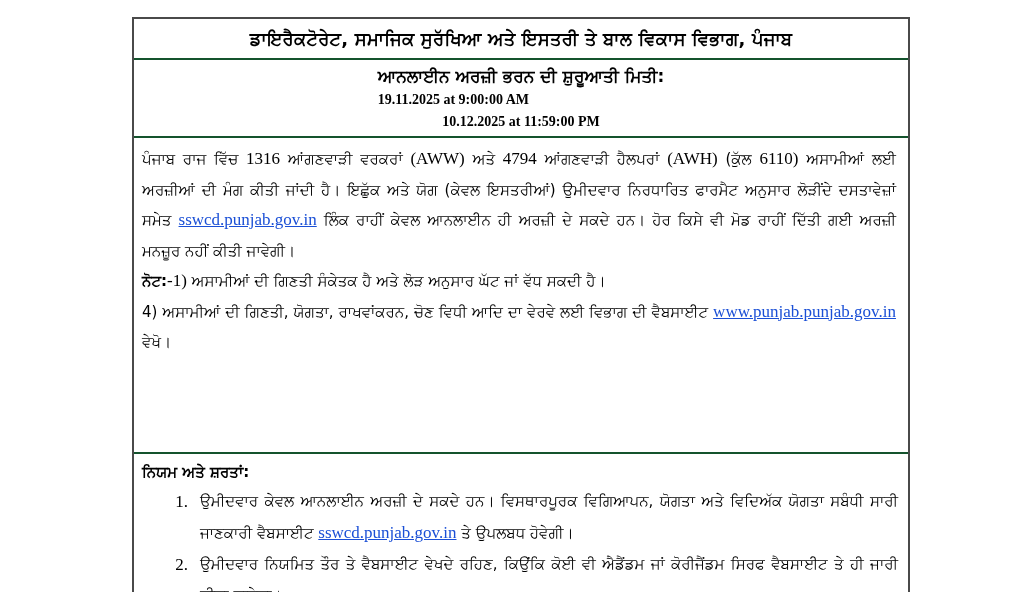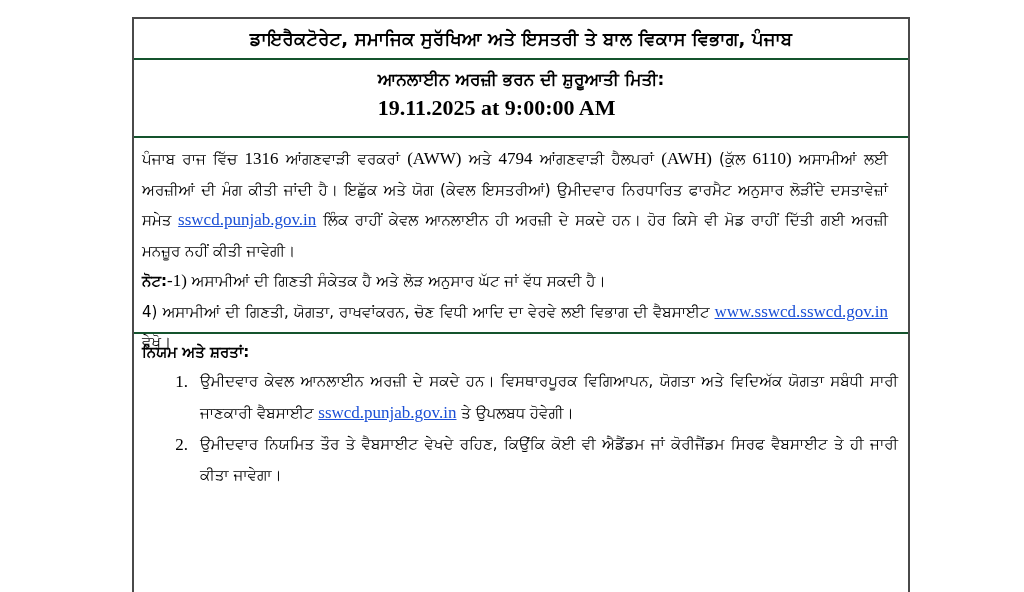--- a/index.html
+++ b/index.html
@@ -59,25 +59,25 @@
       flex-direction: column;
     }
     .date-line .pa {
       font-family: "DejaVu Sans", sans-serif;
       font-weight: bold;
       font-size: 17px;
     }
     .date-line .val {
       font-family: "Liberation Serif", serif;
       font-weight: bold;
-      font-size: 22px;
+      font-size: 14px;
     }
     .row.body-row {
-      height: 196px;
-      padding: 6px 20px 0 8px;
+      height: 316px;
+      padding: 6px 12px 0 8px;
     }
     .body-text {
       font-family: "DejaVu Sans", sans-serif;
       font-size: 15px;
       line-height: 30.5px;
       text-align: justify;
     }
     .body-text .num {
       font-family: "Liberation Serif", serif;
       font-size: 17px;
@@ -135,32 +135,33 @@
   <div class="row title-row">
     <span class="title-text">ਡਾਇਰੈਕਟੋਰੇਟ, ਸਮਾਜਿਕ ਸੁਰੱਖਿਆ ਅਤੇ ਇਸਤਰੀ ਤੇ ਬਾਲ ਵਿਕਾਸ ਵਿਭਾਗ, ਪੰਜਾਬ</span>
   </div>
 
   <div class="row dates-row">
     <div class="date-line">
       <span class="pa">ਆਨਲਾਈਨ ਅਰਜ਼ੀ ਭਰਨ ਦੀ ਸ਼ੁਰੂਆਤੀ ਮਿਤੀ:</span>
       <span class="val">19.11.2025 at 9:00:00 AM</span>
     </div>
     <div class="date-line">
+      <span class="val">10.12.2025 at 11:59:00 PM</span>
     </div>
   </div>
 
   <div class="row body-row">
     <div class="body-text">
       <span>ਪੰਜਾਬ ਰਾਜ ਵਿੱਚ </span><span class="num">1316</span><span> ਆਂਗਣਵਾੜੀ ਵਰਕਰਾਂ </span><span class="num">(AWW)</span><span> ਅਤੇ </span><span class="num">4794</span><span> ਆਂਗਣਵਾੜੀ ਹੈਲਪਰਾਂ </span><span class="num">(AWH)</span><span> (ਕੁੱਲ </span><span class="num">6110)</span><span> ਅਸਾਮੀਆਂ ਲਈ ਅਰਜ਼ੀਆਂ ਦੀ ਮੰਗ ਕੀਤੀ ਜਾਂਦੀ ਹੈ। ਇਛੁੱਕ ਅਤੇ ਯੋਗ (ਕੇਵਲ ਇਸਤਰੀਆਂ) ਉਮੀਦਵਾਰ ਨਿਰਧਾਰਿਤ ਫਾਰਮੈਟ ਅਨੁਸਾਰ ਲੋੜੀਂਦੇ ਦਸਤਾਵੇਜ਼ਾਂ ਸਮੇਤ </span><a class="link">sswcd.punjab.gov.in</a><span> ਲਿੰਕ ਰਾਹੀਂ ਕੇਵਲ ਆਨਲਾਈਨ ਹੀ ਅਰਜ਼ੀ ਦੇ ਸਕਦੇ ਹਨ। ਹੋਰ ਕਿਸੇ ਵੀ ਮੋਡ ਰਾਹੀਂ ਦਿੱਤੀ ਗਈ ਅਰਜ਼ੀ ਮਨਜ਼ੂਰ ਨਹੀਂ ਕੀਤੀ ਜਾਵੇਗੀ।</span>
     </div>
     <div class="body-text">
       <span class="note-label">ਨੋਟ:</span><span class="num">-1)</span><span> ਅਸਾਮੀਆਂ ਦੀ ਗਿਣਤੀ ਸੰਕੇਤਕ ਹੈ ਅਤੇ ਲੋੜ ਅਨੁਸਾਰ ਘੱਟ ਜਾਂ ਵੱਧ ਸਕਦੀ ਹੈ।</span>
     </div>
     <div class="body-text">
-      <span>4) ਅਸਾਮੀਆਂ ਦੀ ਗਿਣਤੀ, ਯੋਗਤਾ, ਰਾਖਵਾਂਕਰਨ, ਚੋਣ ਵਿਧੀ ਆਦਿ ਦਾ ਵੇਰਵੇ ਲਈ ਵਿਭਾਗ ਦੀ ਵੈਬਸਾਈਟ </span><a class="link">www.sswcd.sswcd.gov.in</a><span> ਵੇਖੋ।</span>
+      <span>4) ਅਸਾਮੀਆਂ ਦੀ ਗਿਣਤੀ, ਯੋਗਤਾ, ਰਾਖਵਾਂਕਰਨ, ਚੋਣ ਵਿਧੀ ਆਦਿ ਦਾ ਵੇਰਵੇ ਲਈ ਵਿਭਾਗ ਦੀ ਵੈਬਸਾਈਟ </span><a class="link">www.punjab.punjab.gov.in</a><span> ਵੇਖੋ।</span>
     </div>
   </div>
 
   <div class="terms-section">
     <div class="terms-heading">ਨਿਯਮ ਅਤੇ ਸ਼ਰਤਾਂ:</div>
     <ol class="terms-list">
       <li class="term-item">
         <span class="term-num">1.</span>
         <span class="term-text"><span>ਉਮੀਦਵਾਰ ਕੇਵਲ ਆਨਲਾਈਨ ਅਰਜ਼ੀ ਦੇ ਸਕਦੇ ਹਨ। ਵਿਸਥਾਰਪੂਰਕ ਵਿਗਿਆਪਨ, ਯੋਗਤਾ ਅਤੇ ਵਿਦਿਅੱਕ ਯੋਗਤਾ ਸਬੰਧੀ ਸਾਰੀ ਜਾਣਕਾਰੀ ਵੈਬਸਾਈਟ </span><a class="link">sswcd.punjab.gov.in</a><span> ਤੇ ਉਪਲਬਧ ਹੋਵੇਗੀ।</span></span>
       </li>

